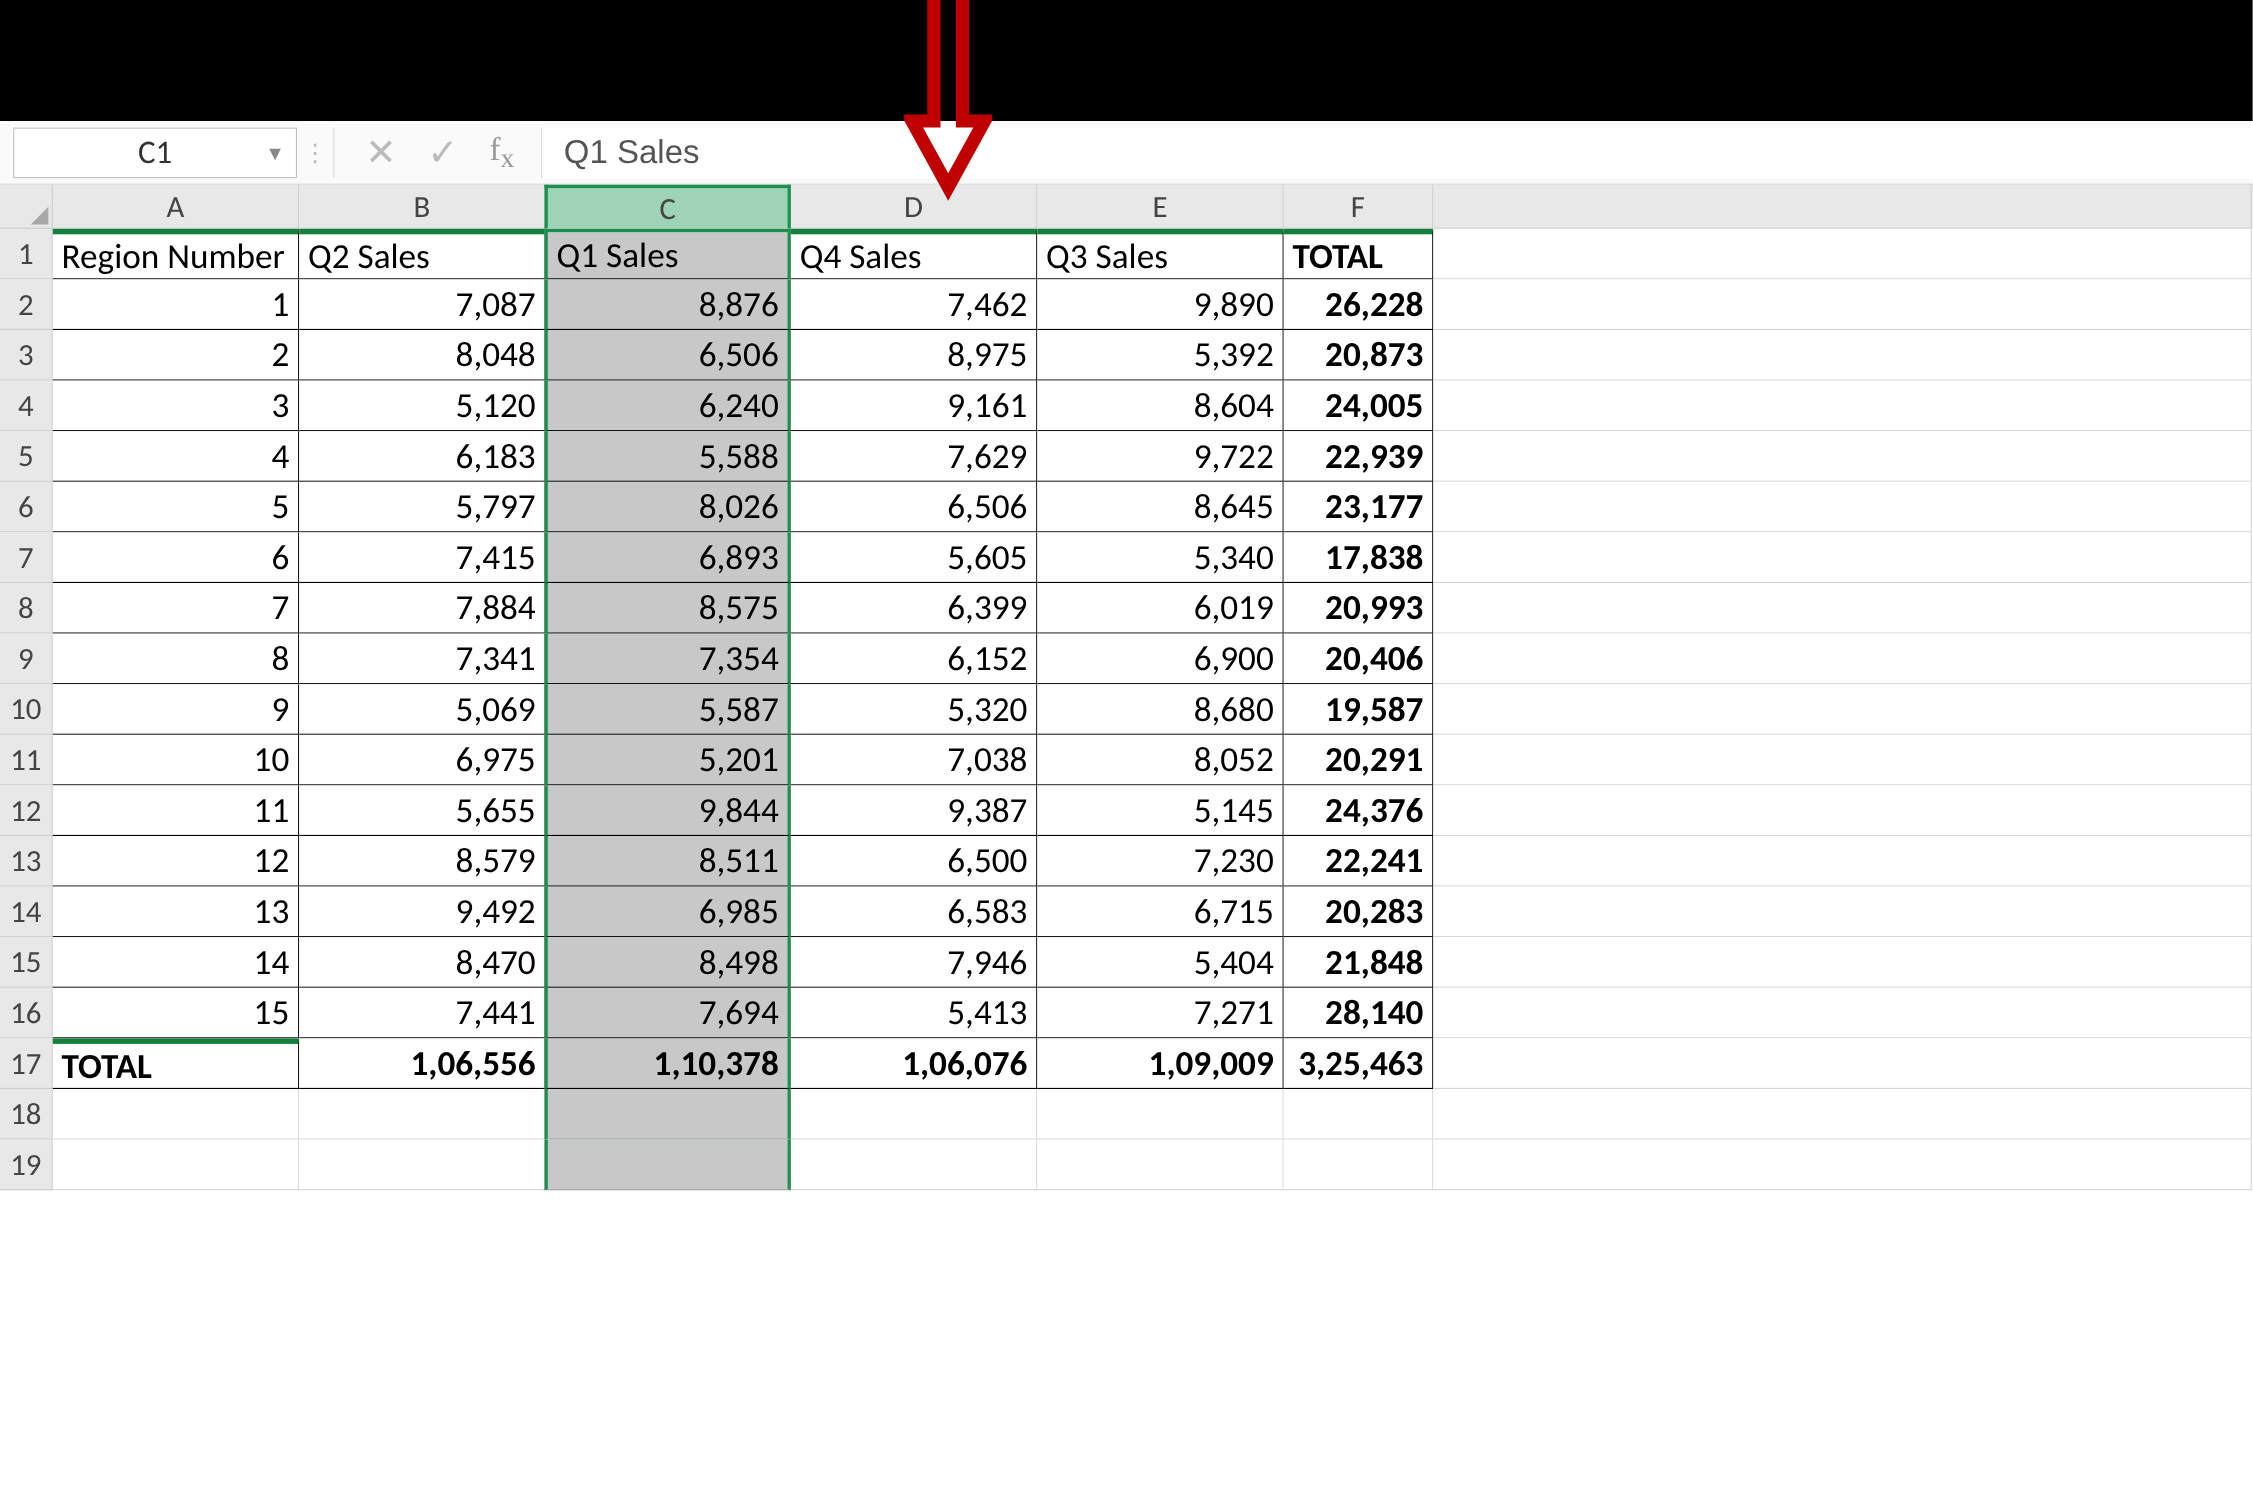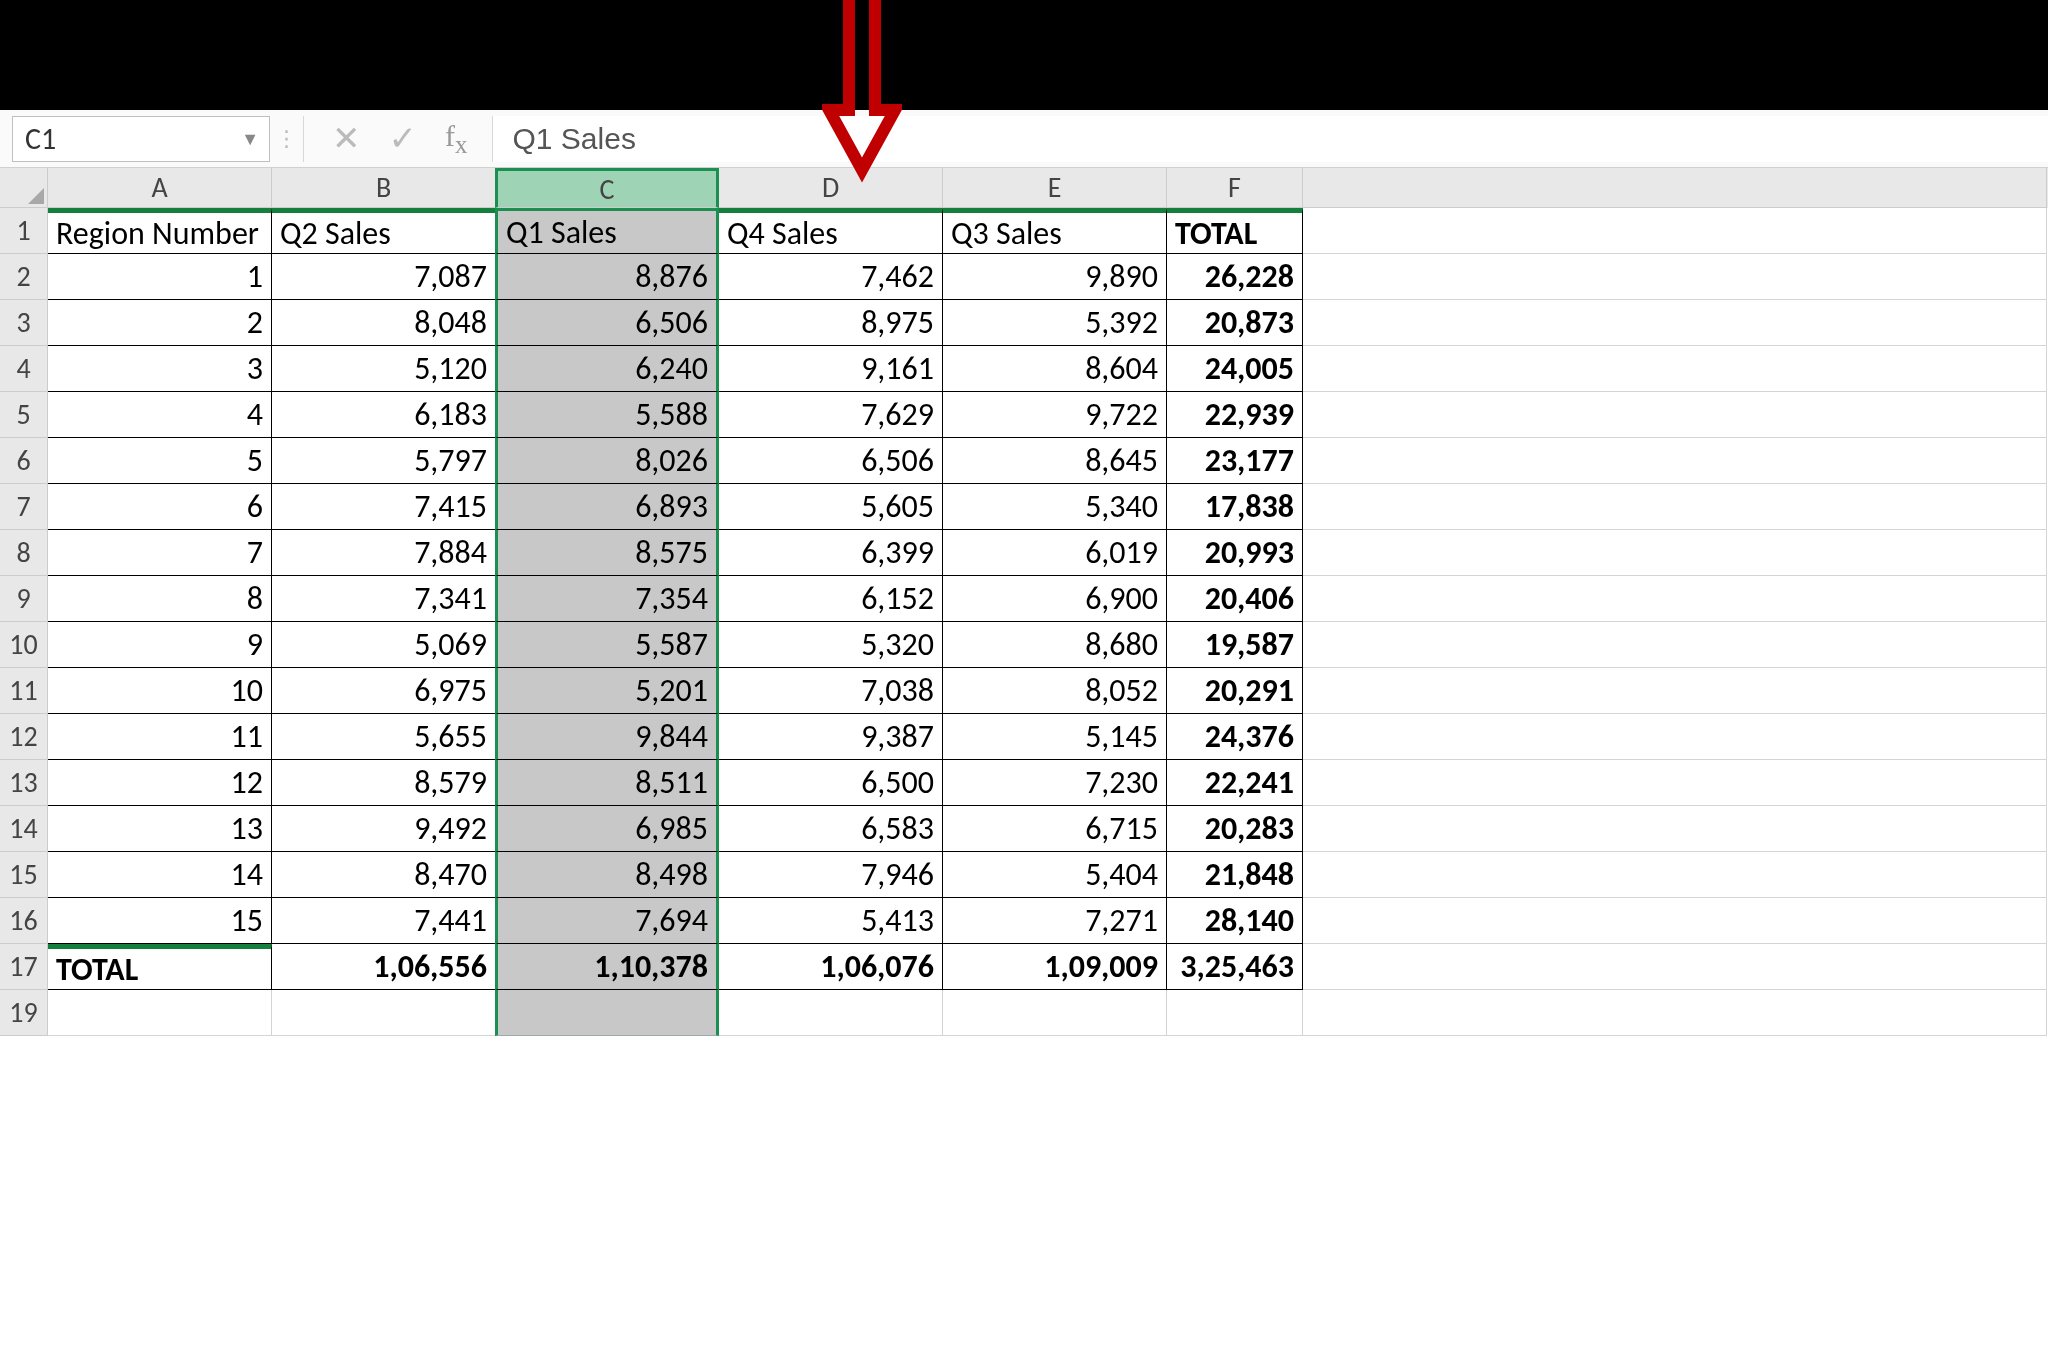--- a/index.html
+++ b/index.html
@@ -23,20 +23,21 @@
     width: 258px;
     height: 46px;
     background: #fff;
     border: 1px solid #c0c0c0;
     display: flex;
     align-items: center;
     padding: 16px 12px;
     font-size: 30px;
     color: #333;
     position: relative;
+    justify-content: center;
   }
   .name-box .dd {
     position: absolute;
     right: 10px;
     color: #888;
     font-size: 18px;
   }
   .fx-sep {
     width: 34px;
     height: 46px;
@@ -377,20 +378,30 @@
         <div class="rowh">17</div>
         <div class="cell wA hdr bold">TOTAL</div>
         <div class="cell wB num bold">1,06,556</div>
         <div class="cell wC num bold selcol">1,10,378</div>
         <div class="cell wD num bold">1,06,076</div>
         <div class="cell wE num bold">1,09,009</div>
         <div class="cell wF num bold">3,25,463</div>
         <div class="cell wG nb"></div>
       </div>
       <div class="row empty-row">
+        <div class="rowh">18</div>
+        <div class="cell wA nb"></div>
+        <div class="cell wB nb"></div>
+        <div class="cell wC selcol empty nb"></div>
+        <div class="cell wD nb"></div>
+        <div class="cell wE nb"></div>
+        <div class="cell wF nb"></div>
+        <div class="cell wG nb"></div>
+      </div>
+      <div class="row empty-row">
         <div class="rowh">19</div>
         <div class="cell wA nb"></div>
         <div class="cell wB nb"></div>
         <div class="cell wC selcol empty nb"></div>
         <div class="cell wD nb"></div>
         <div class="cell wE nb"></div>
         <div class="cell wF nb"></div>
         <div class="cell wG nb"></div>
       </div>
     </div>

